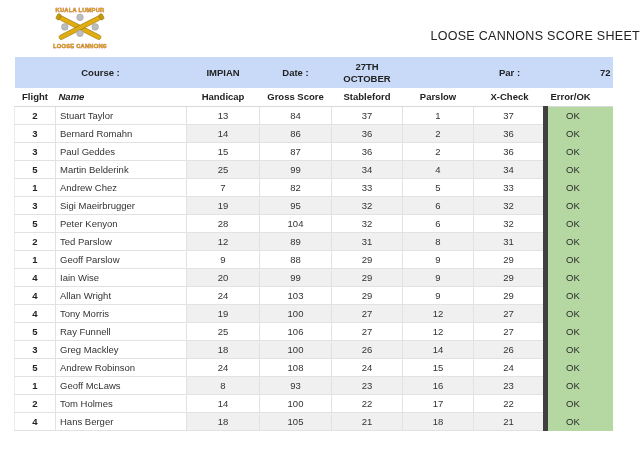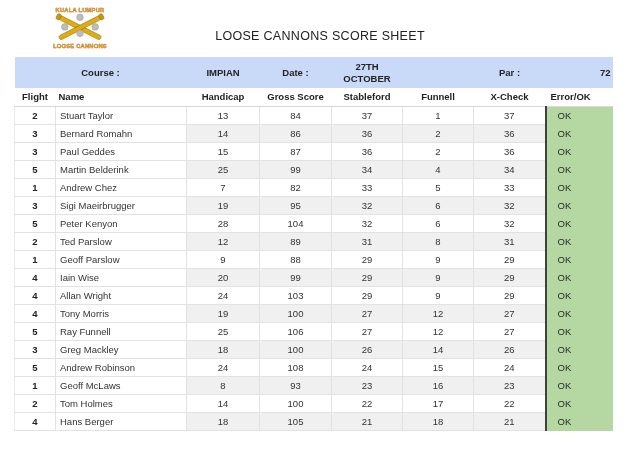--- a/index.html
+++ b/index.html
@@ -20,21 +20,21 @@
   .logo { position:absolute; left:44px; top:5px; width:72px; height:47px; }
   .logo svg { width:100%; height:100%; display:block; }
   .logo text {
     font-family:"Liberation Sans", sans-serif; font-weight:bold;
     fill:var(--gold); stroke:var(--red-outline); stroke-width:0.45;
     paint-order:stroke; letter-spacing:0.3px;
   }
 
   .title {
     position:absolute; left:0; top:29px; width:640px;
-    text-align:center; font-size:12.5px; color:#222; letter-spacing:0.3px;
+    text-align:right; font-size:12.5px; color:#222; letter-spacing:0.3px;
   }
 
   table.sheet {
     position:absolute; left:14px; top:57px; width:598px;
     border-collapse:collapse; table-layout:fixed;
     font-size:9.5px; color:#333;border-radius:12px;
   }
   col.c1{width:41px} col.c2{width:131px} col.c3{width:73px} col.c4{width:72px}
   col.c5{width:71px} col.c6{width:71px} col.c7{width:72px} col.c8{width:67px}
 
@@ -43,38 +43,38 @@
     text-align:center; vertical-align:middle; line-height:1.25;
   }
   tr.info td.r { text-align:right; padding-right:2px; }
 
   tr.head th {
     height:18px; font-size:9.5px; font-weight:bold; color:#222;
     text-align:center; vertical-align:middle; background:#fff;
     border-bottom:1px solid #d9d9d9;
     margin-top:20px;
   }
-  tr.head th.l { text-align:left; padding-left:3px; }
+  tr.head th.l { text-align:left; padding-left:3px;font-style:italic; }
   tr.head th.ls { text-align:left; padding-left:5px; }
 
   tr.row td {
     height:18px; vertical-align:middle; text-align:center;
     border-bottom:1px solid var(--grid-line);
     border-left:1px solid var(--grid-line);
     background:#fff;
   }
   tr.row td:first-child { border-left:1px solid #ececec; }
   tr.row td.c-flight { font-weight:bold; color:#222; }
   tr.row td.c-name { text-align:left; padding-left:4px; }
   tr.row.even td.c-num { background:var(--stripe-gray); }
   tr.row td.c-status {
     background:var(--status-green);
-    text-align:left; padding-left:11px; color:#2a2a2a;
+    text-align:left; padding-left:18px; color:#2a2a2a;
     border-bottom:1px solid var(--status-green);
-    border-left:2px solid #404040;
+    border-left:5px solid #404040;
   }
 </style>
 </head>
 <body>
 
 <div class="logo">
   <svg viewBox="0 0 90 58">
     <text x="45" y="9" font-size="7.2" text-anchor="middle">KUALA LUMPUR</text>
     <g>
       <g transform="rotate(27 45 28)">
@@ -118,21 +118,21 @@
       <td></td>
       <td>Par :</td>
       <td class="r">72</td>
     </tr>
     <tr class="head">
       <th>Flight</th>
       <th class="l">Name</th>
       <th>Handicap</th>
       <th>Gross Score</th>
       <th>Stableford</th>
-      <th>Funnell</th>
+      <th>Parslow</th>
       <th>X-Check</th>
       <th class="ls">Error/OK</th>
     </tr>
   </tbody>
   <tbody>
       <tr class="row">
     <td class="c-flight">2</td>
     <td class="c-name">Stuart Taylor</td>
     <td class="c-num">13</td>
     <td class="c-num">84</td>

